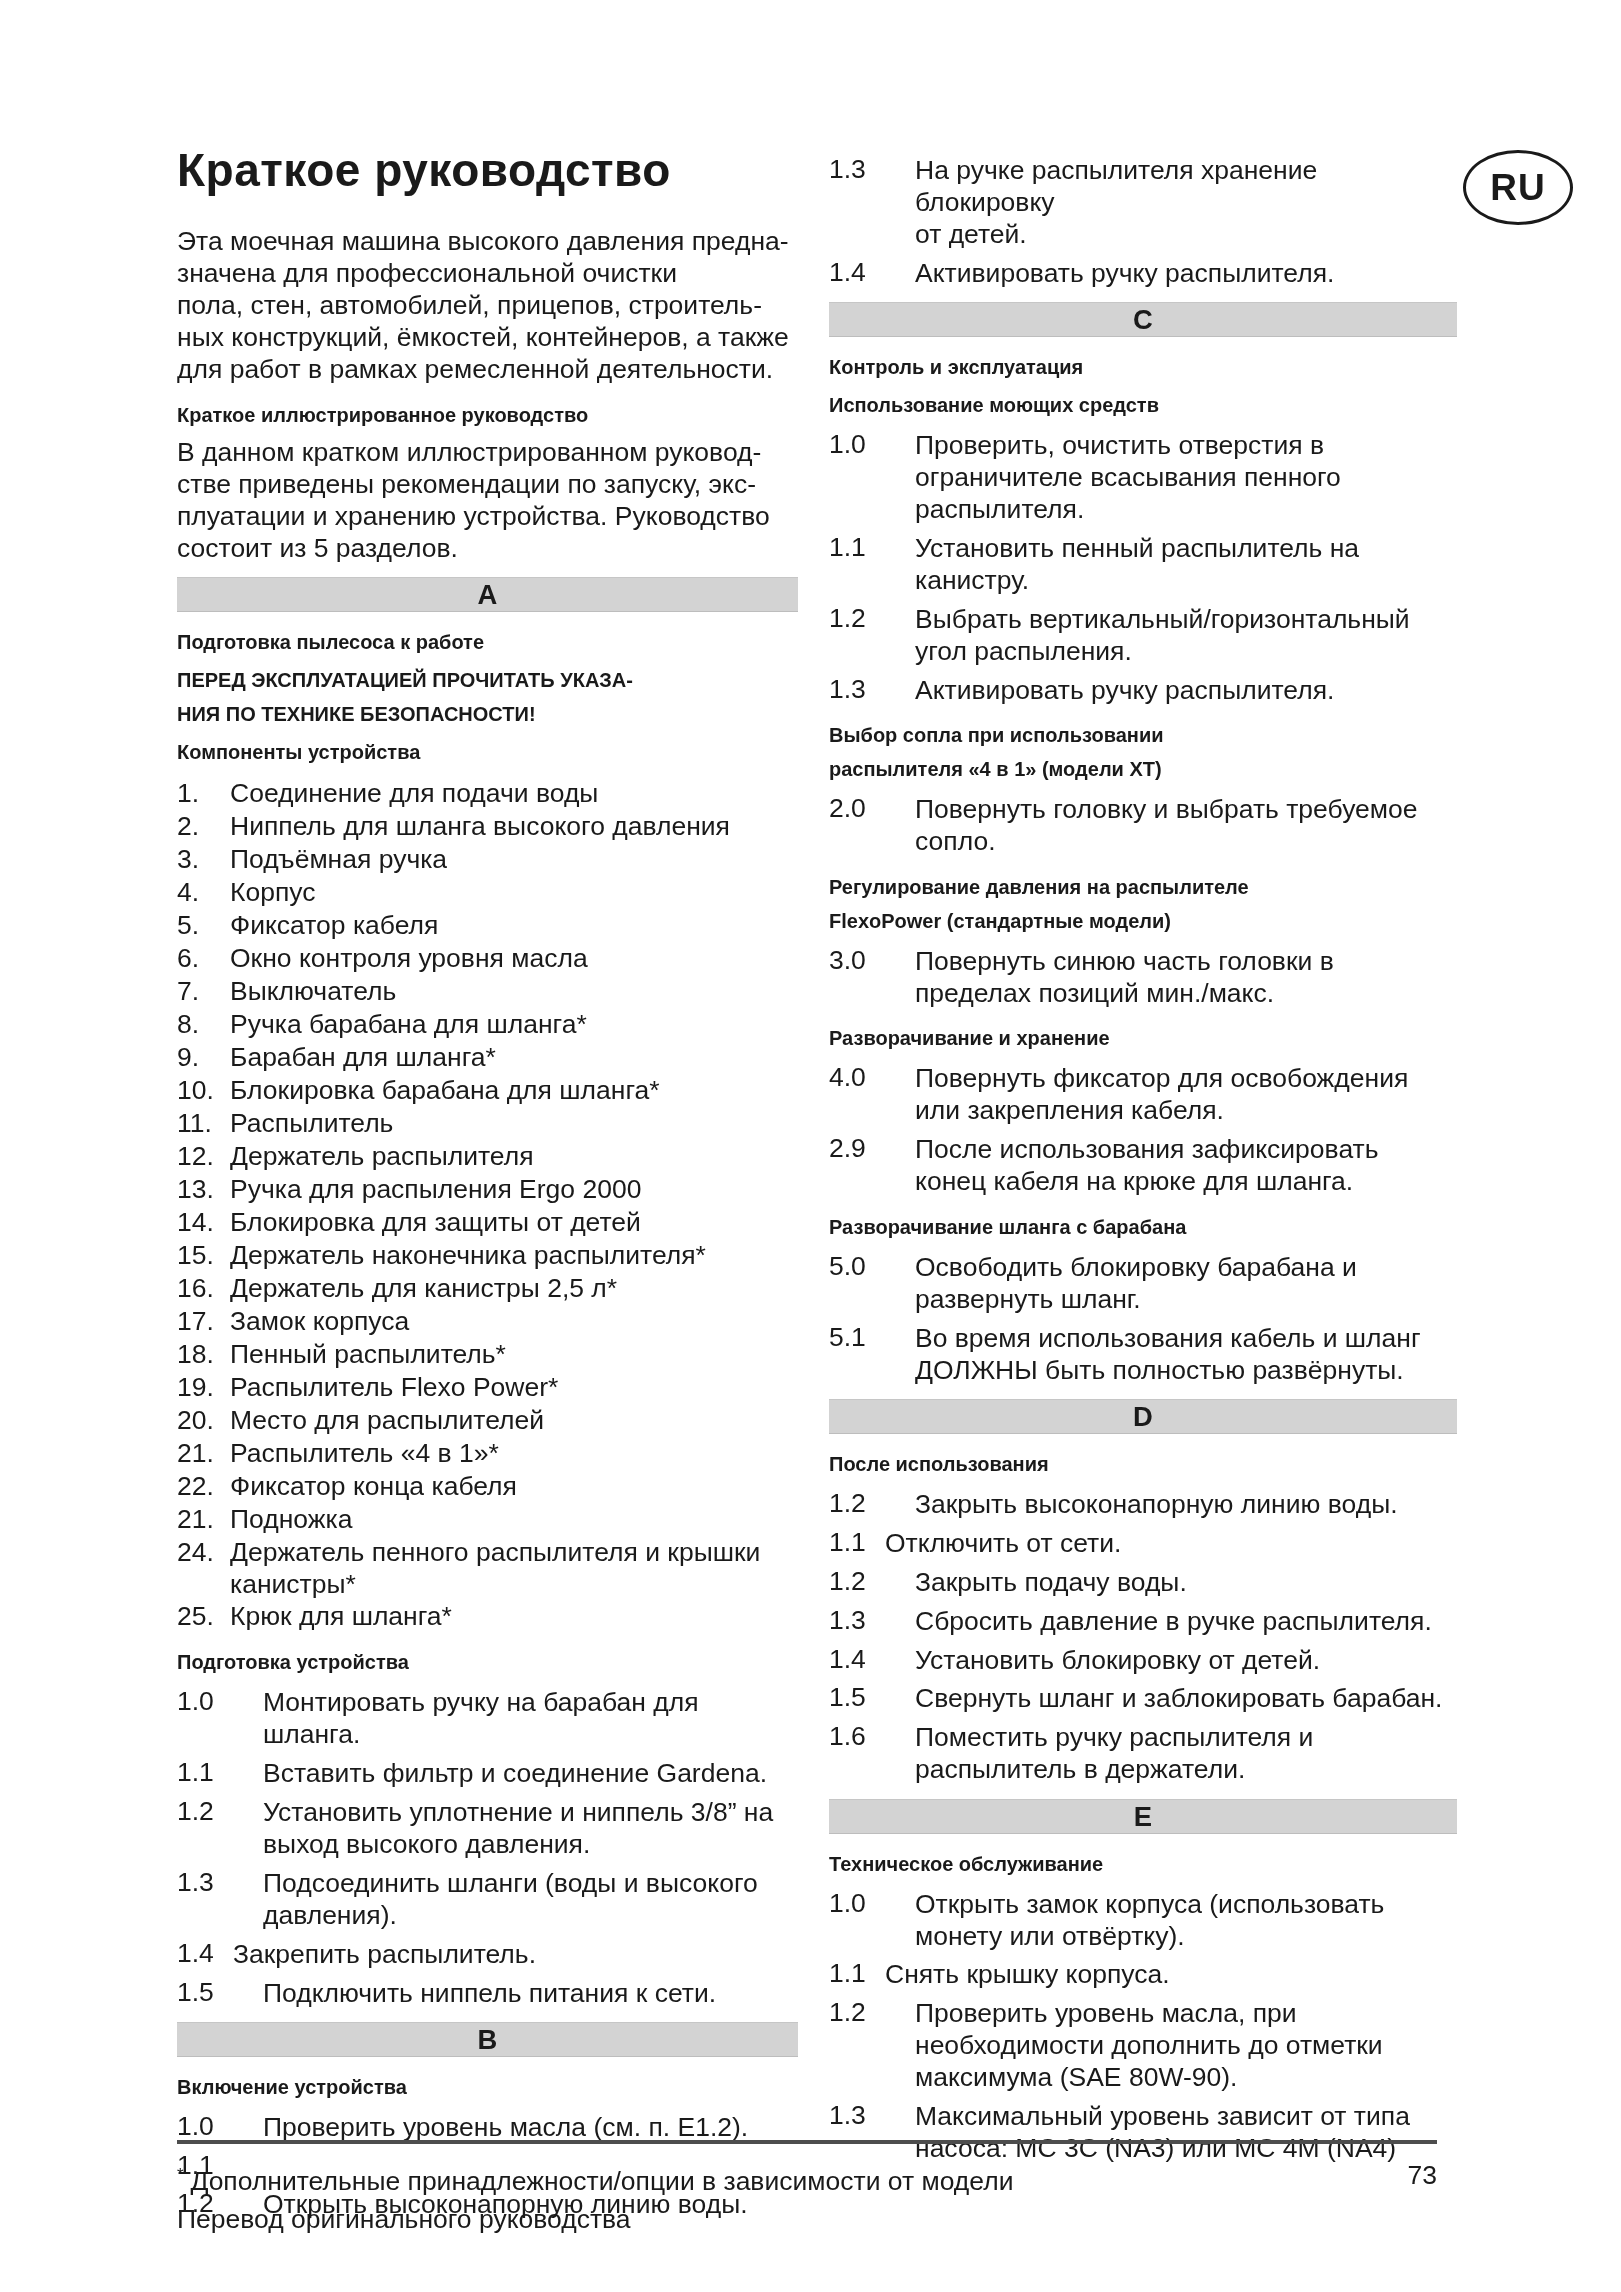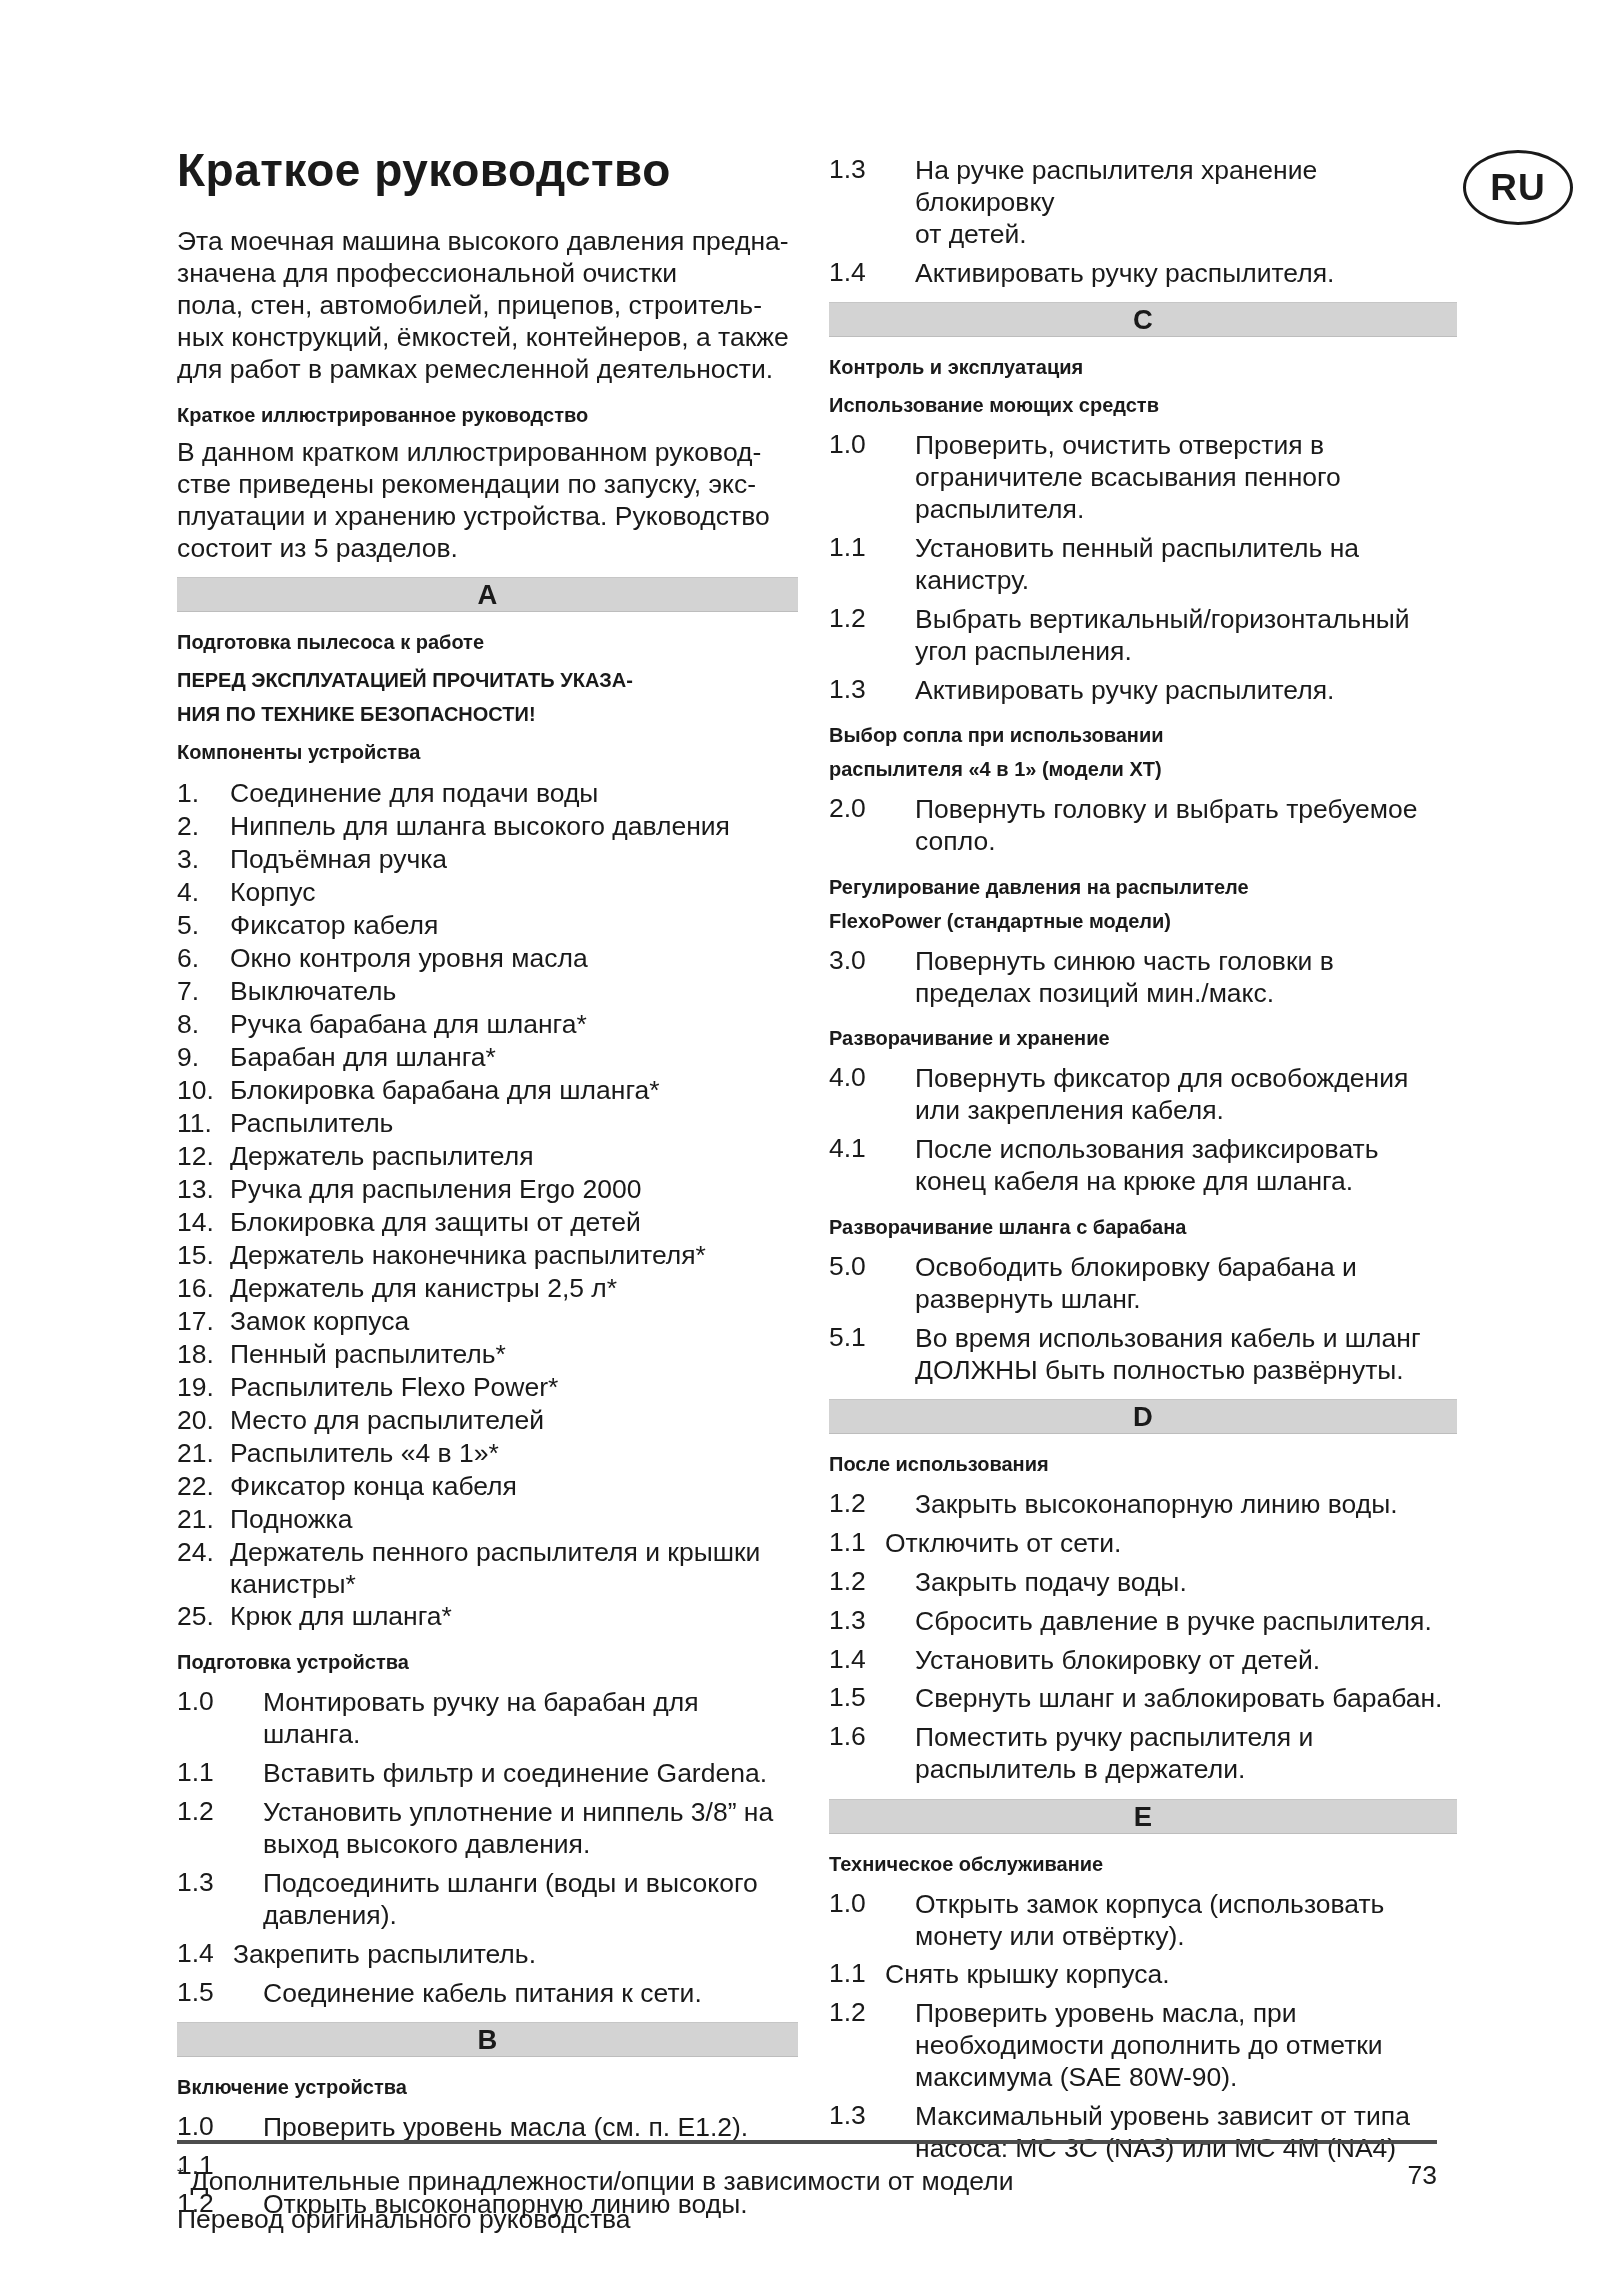--- a/index.html
+++ b/index.html
@@ -204,21 +204,21 @@
         <span class="n">1.3</span>
         <span class="t pre">Подсоединить шланги (воды и высокого
 давления).</span>
       </div>
       <div class="step tight">
         <span class="n">1.4</span>
         <span class="t pre">Закрепить распылитель.</span>
       </div>
       <div class="step">
         <span class="n">1.5</span>
-        <span class="t pre">Соединение кабель питания к сети.</span>
+        <span class="t pre">Подключить ниппель питания к сети.</span>
       </div>
     </div>
 
   <div class="section-bar">
     <span>B</span>
   </div>
 
   <h2>Включение устройства</h2>
   <div class="steps">
 
@@ -304,21 +304,21 @@
 
   <h2>Разворачивание и хранение</h2>
   <div class="steps">
 
   <div class="step">
         <span class="n">4.0</span>
         <span class="t pre">Повернуть фиксатор для освобождения
 или закрепления кабеля.</span>
       </div>
       <div class="step">
-        <span class="n">4.1</span>
+        <span class="n">2.9</span>
         <span class="t pre">После использования зафиксировать
 конец кабеля на крюке для шланга.</span>
       </div>
     </div>
 
   <h2>Разворачивание шланга с барабана</h2>
   <div class="steps">
 
   <div class="step">
         <span class="n">5.0</span>

